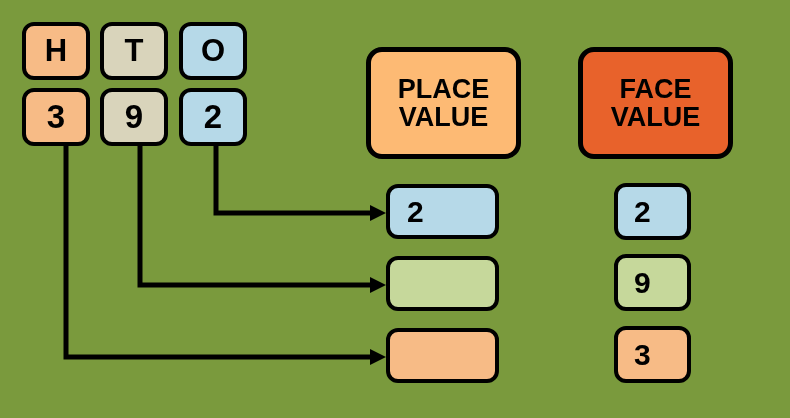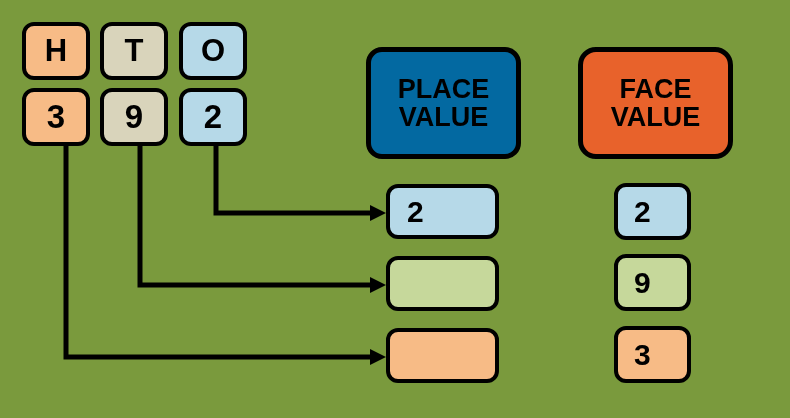--- a/index.html
+++ b/index.html
@@ -124,25 +124,25 @@
   <div class="box tile tile-digit" style="left:22px; top:88px; background:#f7bb86;">
     <span>3</span>
   </div>
   <div class="box tile tile-digit" style="left:100px; top:88px; background:#d9d4bb;">
     <span>9</span>
   </div>
   <div class="box tile tile-digit" style="left:179px; top:88px; background:#b6d9e8;">
     <span>2</span>
   </div>
 
-  <div class="box header-box" style="left:366px; top:47px; background:#0369a1;">
+  <div class="box header-box" style="left:366px; top:47px; background:#fdba74;">
     <span>PLACE</span>
     <span>VALUE</span>
   </div>
-  <div class="box header-box" style="left:578px; top:47px; background:#e8622b;border-radius:18px;">
+  <div class="box header-box" style="left:578px; top:47px; background:#e8622b;">
     <span>FACE</span>
     <span>VALUE</span>
   </div>
 
   <div class="box pv-slot" style="top:184px; background:#b6d9e8;">
     <span>2</span>
   </div>
   <div class="box pv-slot" style="top:256px; background:#c6d89b;">
     <span></span>
   </div>

